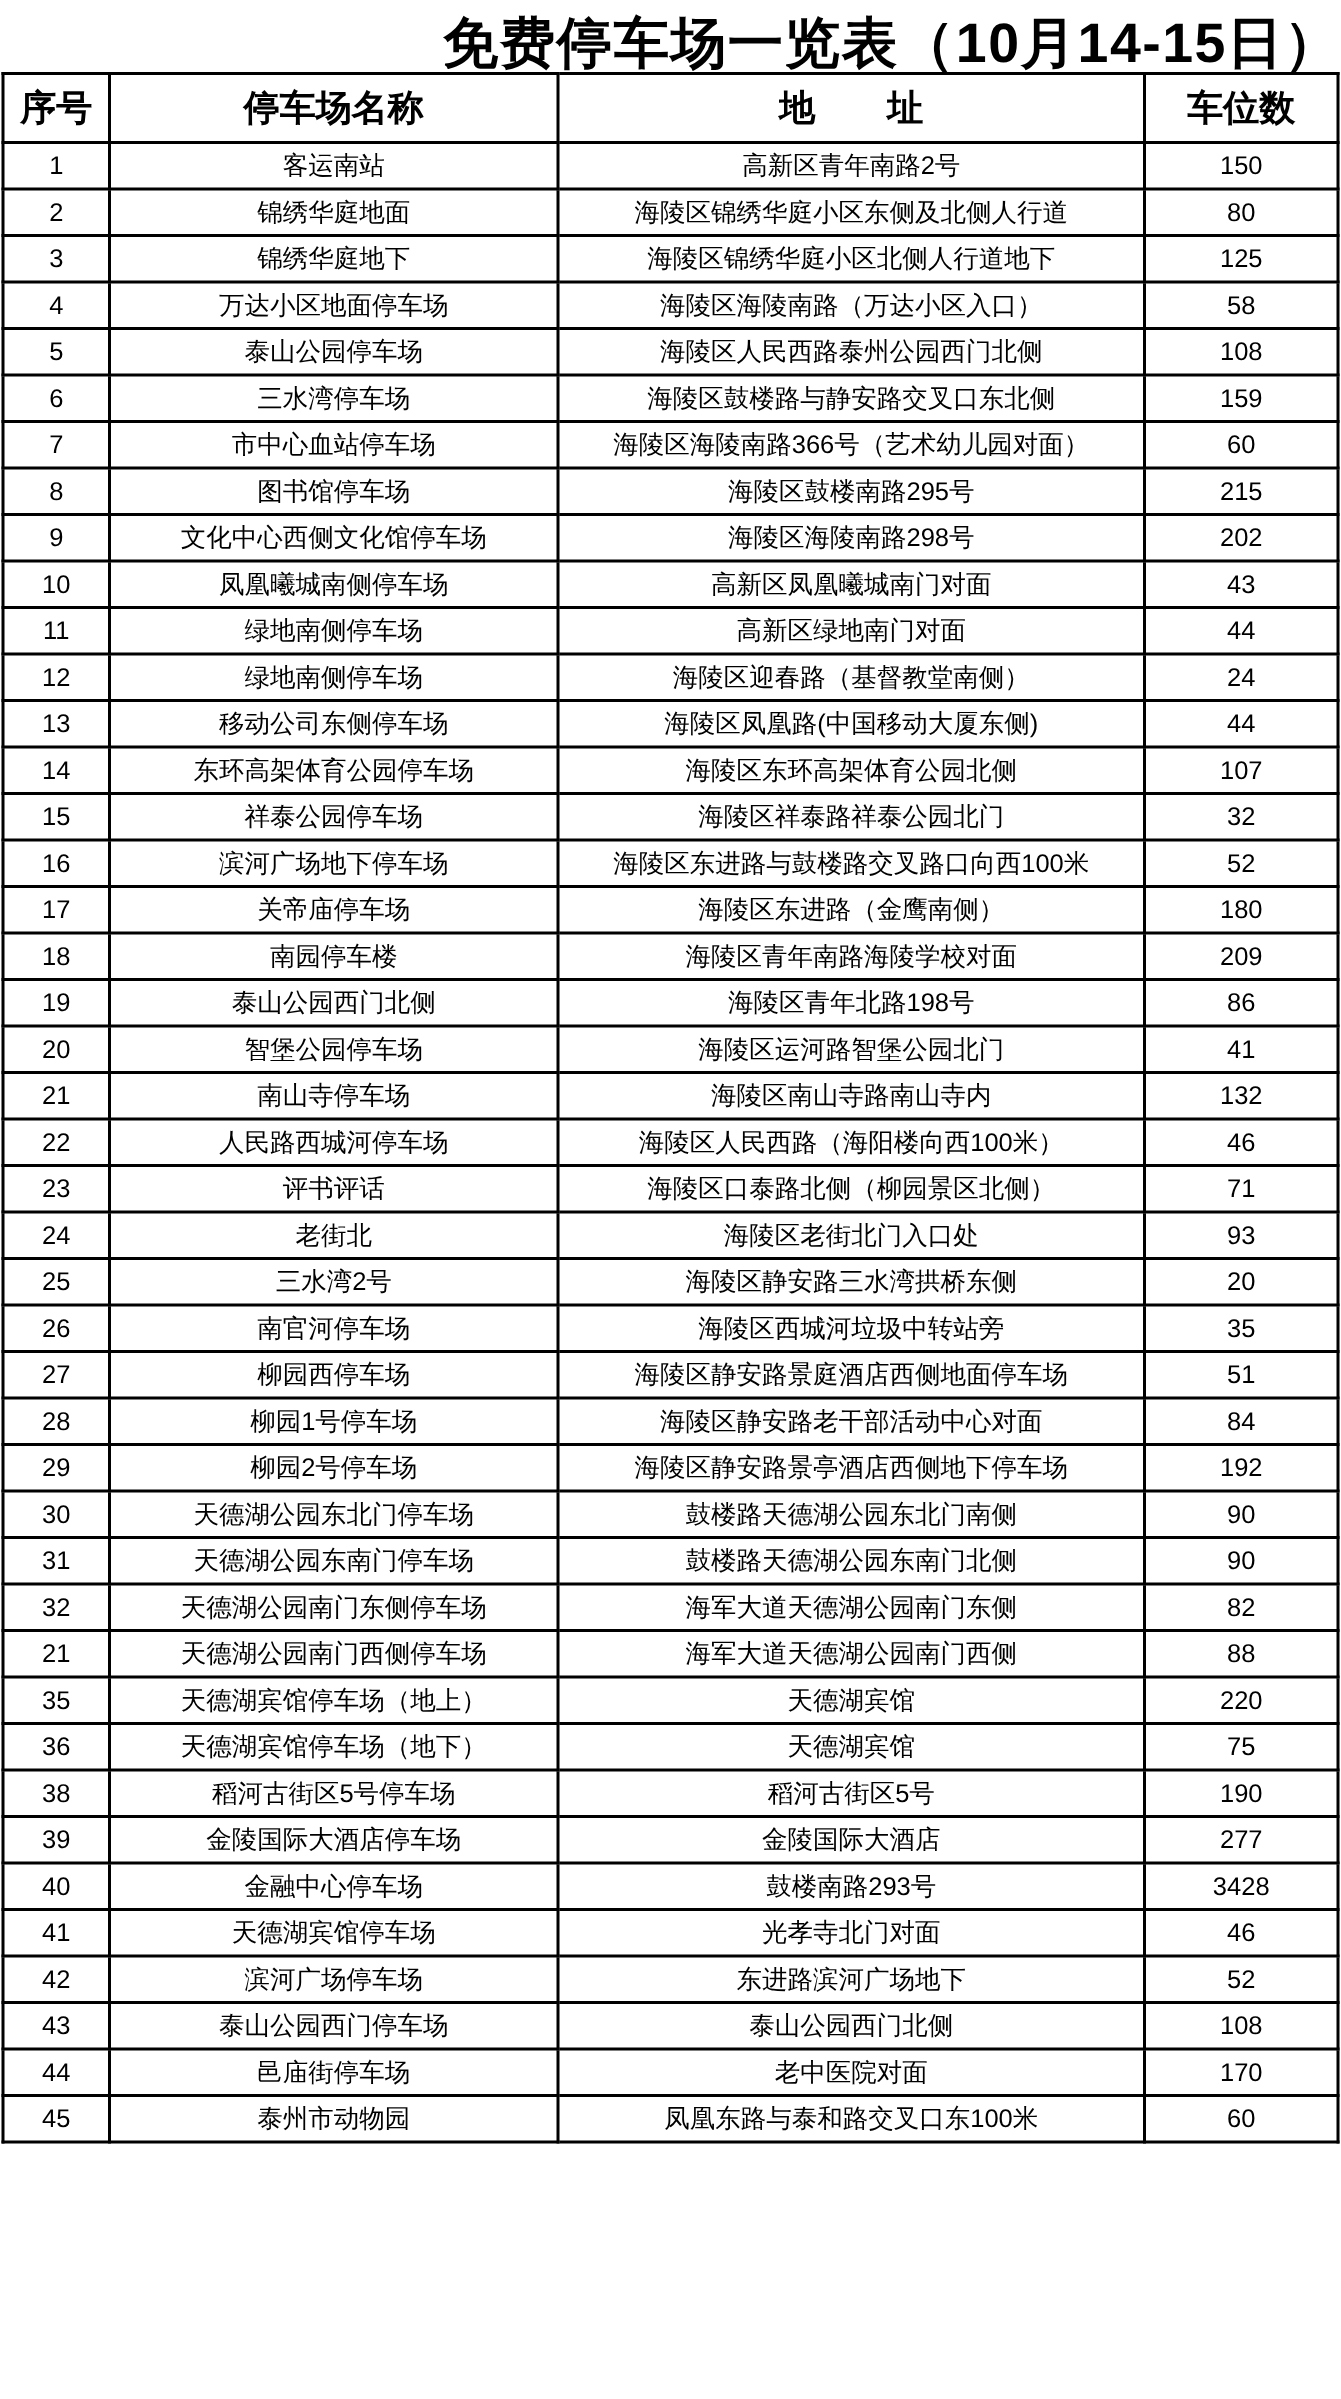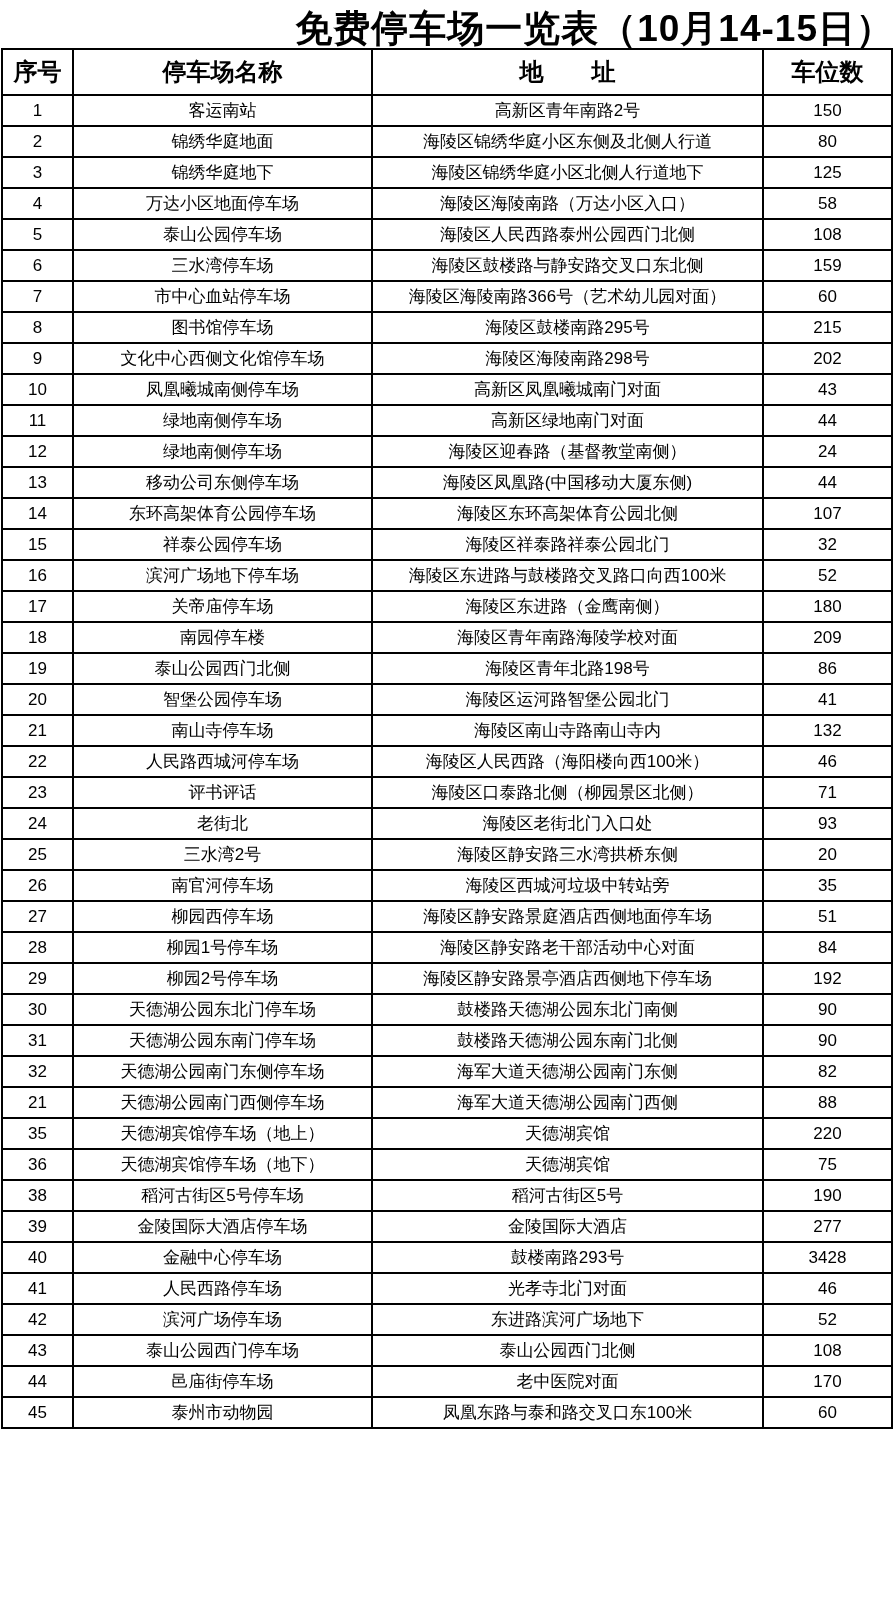--- a/index.html
+++ b/index.html
@@ -305,21 +305,21 @@
           <td data-name="cell-capacity">277</td>
         </tr>
         <tr data-name="table-row">
           <td data-name="cell-index">40</td>
           <td data-name="cell-name">金融中心停车场</td>
           <td data-name="cell-address">鼓楼南路293号</td>
           <td data-name="cell-capacity">3428</td>
         </tr>
         <tr data-name="table-row">
           <td data-name="cell-index">41</td>
-          <td data-name="cell-name">人民西路停车场</td>
+          <td data-name="cell-name">天德湖宾馆停车场</td>
           <td data-name="cell-address">光孝寺北门对面</td>
           <td data-name="cell-capacity">46</td>
         </tr>
         <tr data-name="table-row">
           <td data-name="cell-index">42</td>
           <td data-name="cell-name">滨河广场停车场</td>
           <td data-name="cell-address">东进路滨河广场地下</td>
           <td data-name="cell-capacity">52</td>
         </tr>
         <tr data-name="table-row">

